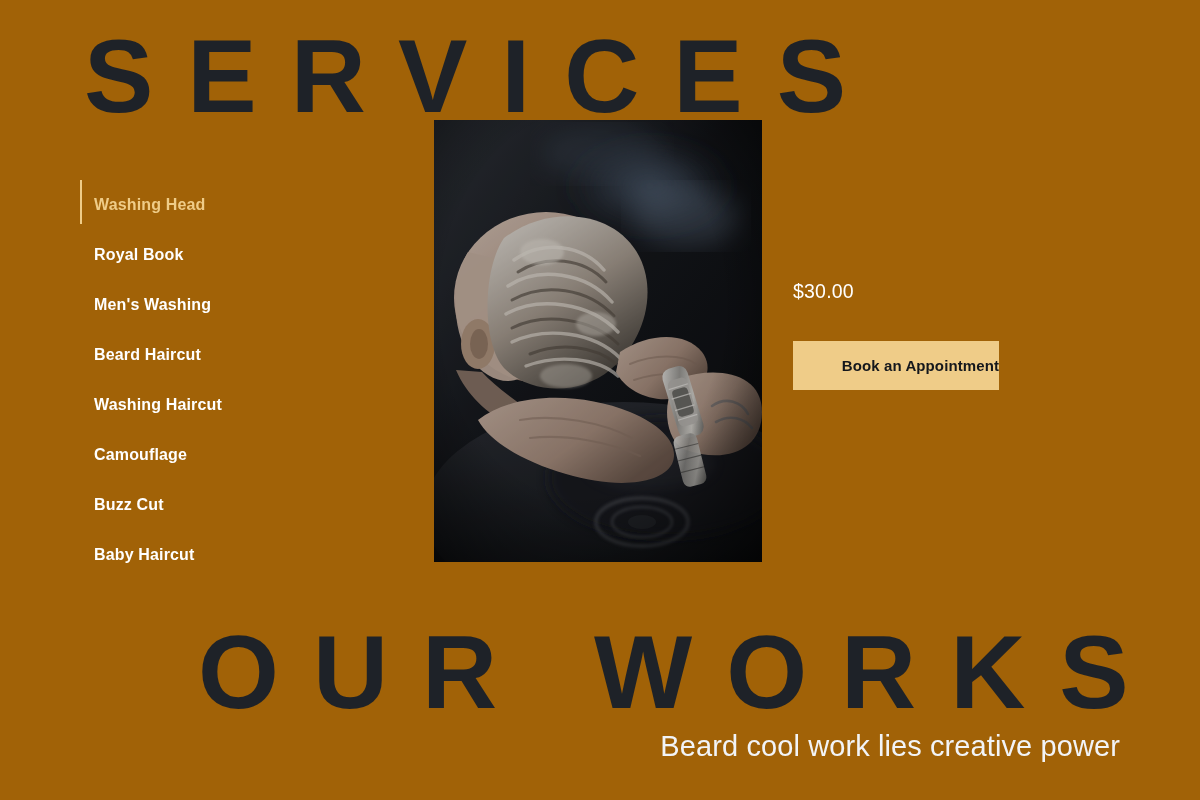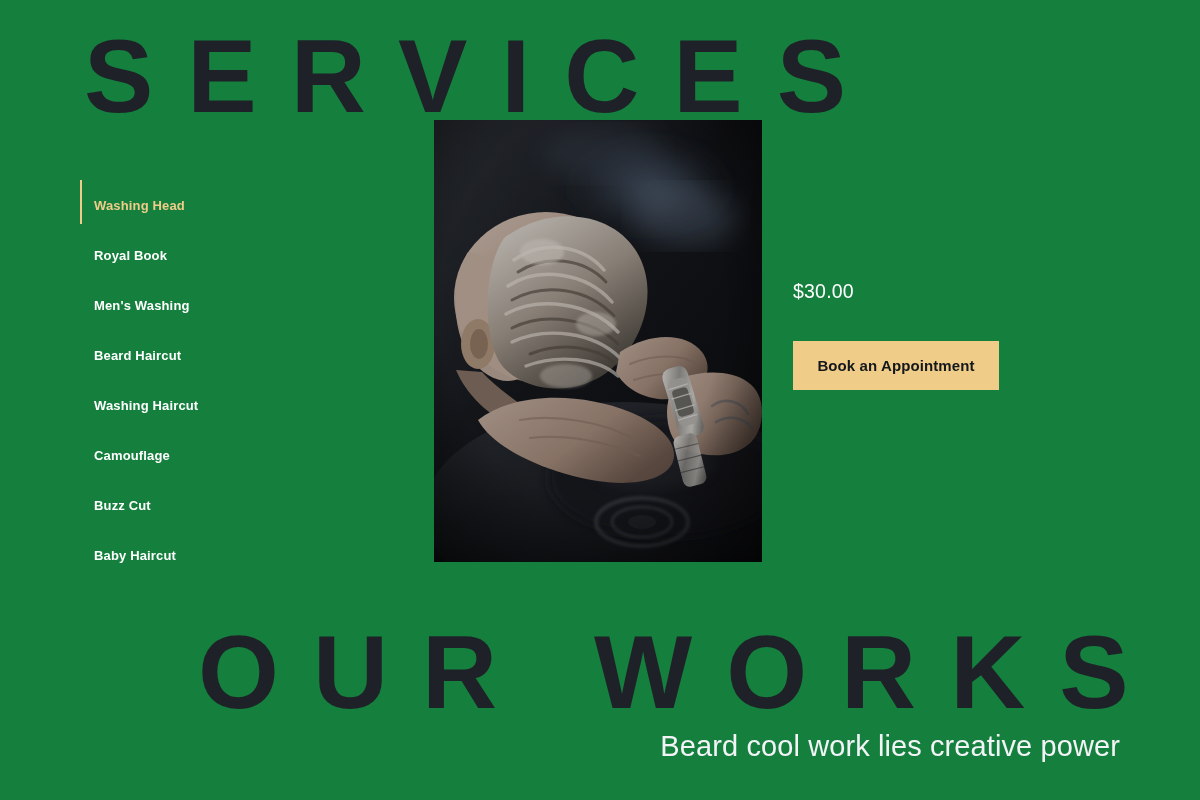--- a/index.html
+++ b/index.html
@@ -14,21 +14,21 @@
   body {
     background: #14171c;
     font-family: "Liberation Sans", sans-serif;
     -webkit-font-smoothing: antialiased;
   }
 
   .page {
     position: relative;
     width: 1200px;
     height: 800px;
-    background: #15803d;
+    background: #a16207;
     overflow: hidden;
   }
 
   
   .watermark {
     position: absolute;
     font-weight: 700;
     color: #1e2228;
     line-height: 1;
     white-space: nowrap;
@@ -62,21 +62,21 @@
   .service-item {
     position: relative;
     height: 50px;
     display: flex;
     align-items: center;
     padding-left: 14px;
     cursor: pointer;
   }
 
   .service-label {
-    font-size: 13px;
+    font-size: 16px;
     font-weight: 700;
     color: #ffffff;
     letter-spacing: 0.15px;
     white-space: nowrap;
   }
 
   .service-item.is-active .service-label {
     color: #efcc88;
   }
 
@@ -127,21 +127,21 @@
     width: 206px;
     height: 49px;
     background: #efcc88;
     color: #14171c;
     border: none;
     font-family: "Liberation Sans", sans-serif;
     font-size: 15px;
     font-weight: 700;
     letter-spacing: 0.1px;
     cursor: pointer;
-    text-align: center;
+    text-align: right;
     line-height: 49px;
     padding: 0;
   }
 
   
   .tagline {
     position: absolute;
     right: 80px;
     top: 730px;
     font-size: 29px;

